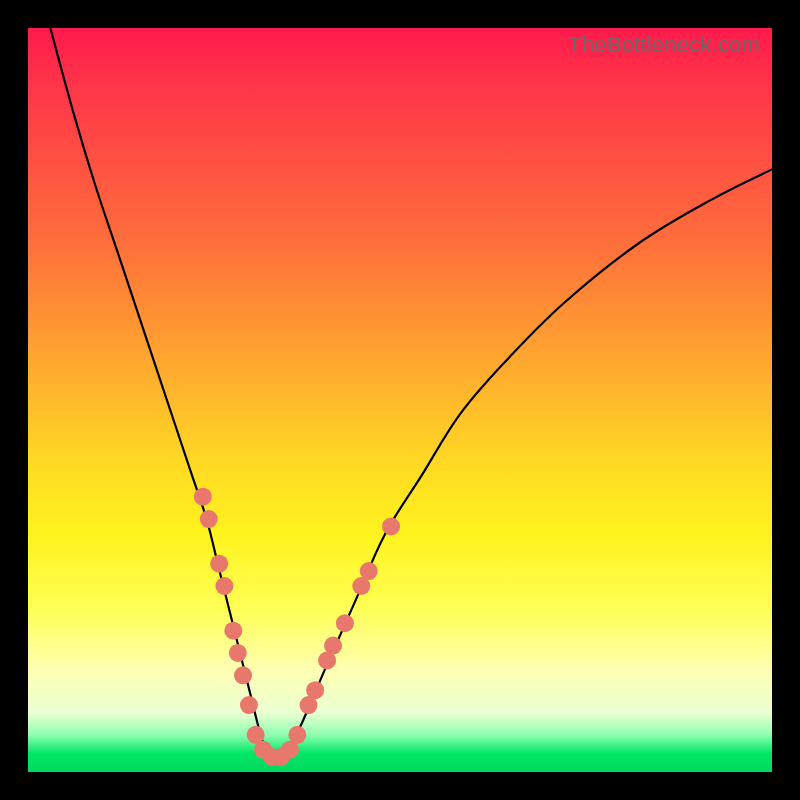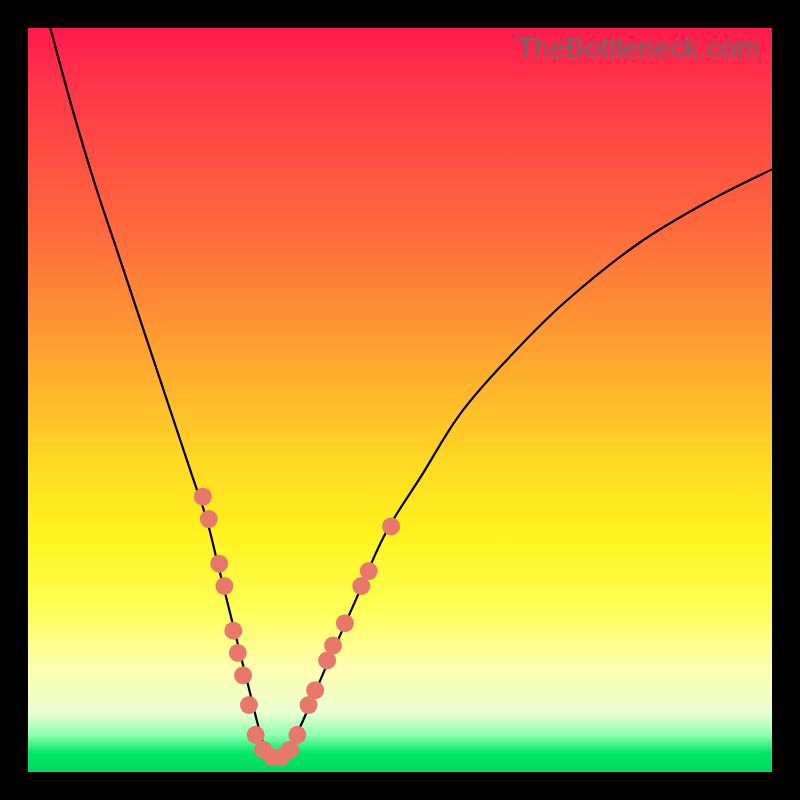--- a/index.html
+++ b/index.html
@@ -37,21 +37,21 @@
       #8fffb0 95%,
       #00e765 97.5%,
       #00d85e 100%
     );
   }
   .watermark {
     position: absolute;
     top: 4px;
     right: 12px;
     color: #6a6a6a;
-    font-size: 28px;
+    font-size: 22px;
     letter-spacing: 0.2px;
     font-weight: 400;
     user-select: none;
   }
   svg.curve {
     position: absolute;
     left: 0;
     top: 0;
     width: 744px;
     height: 744px;

